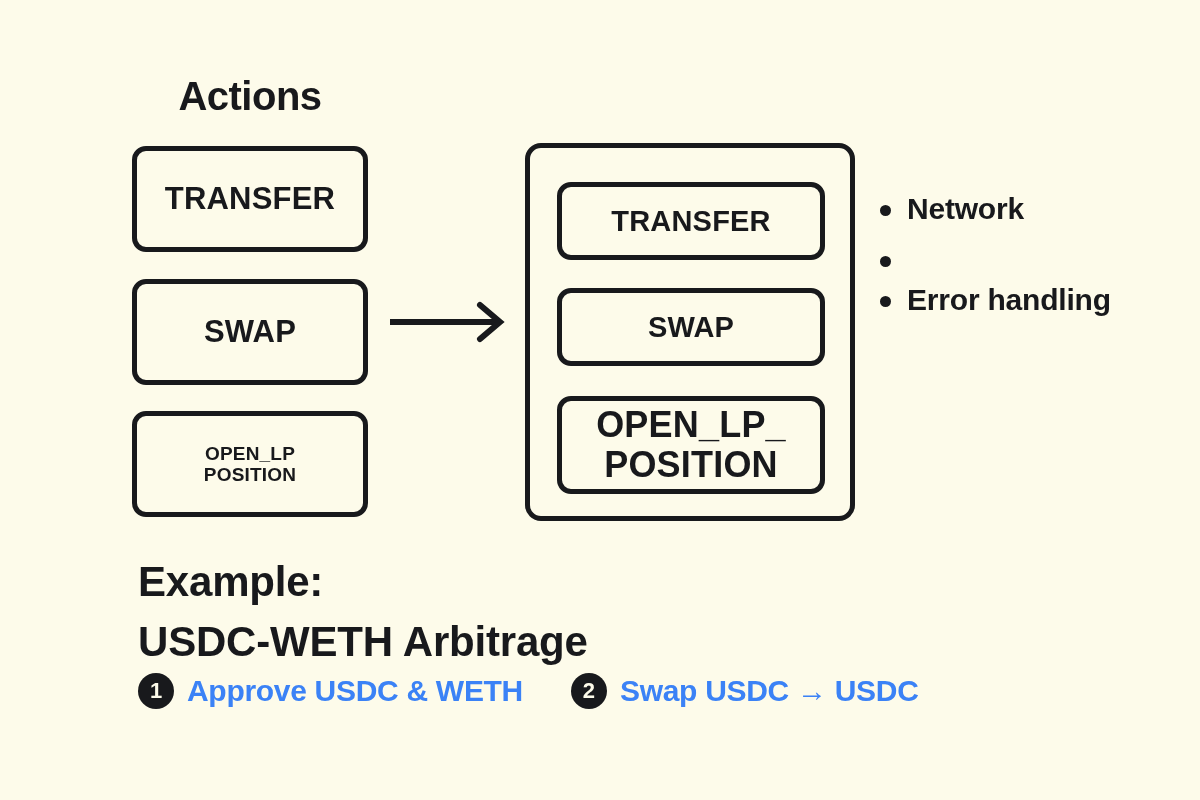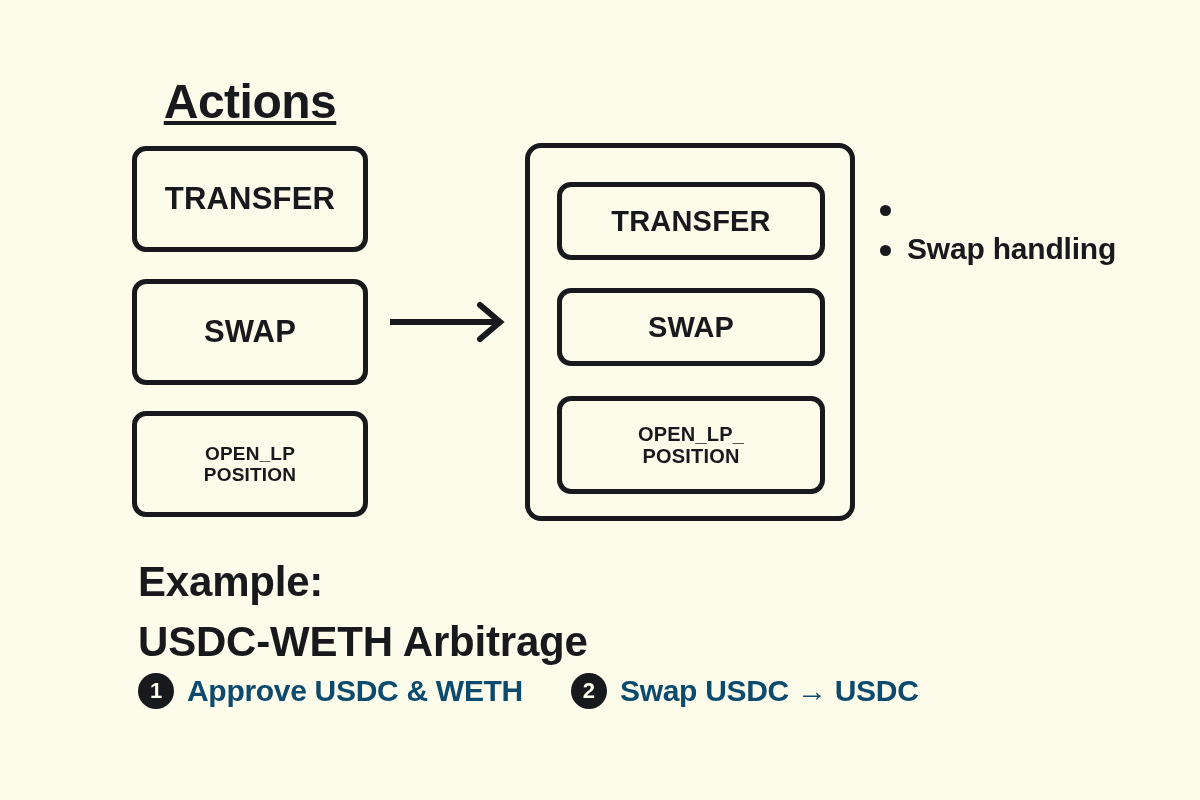--- a/index.html
+++ b/index.html
@@ -18,27 +18,26 @@
   .canvas {
     position: relative;
     width: 1200px;
     height: 800px;
     background: #FDFBEA;
   }
 
   
   .col-heading {
     position: absolute;
-    font-size: 48px;
+    font-size: 40px;
     font-weight: bold;
     letter-spacing: -0.5px;
     color: #18191C;
     white-space: nowrap;
     text-align: center;
-    text-decoration: underline;
   }
   #heading-actions {
     left: 132px;
     top: 74px;
     width: 236px;
   }
   #heading-bundle {
     left: 525px;
     top: 74px;
     width: 330px;
@@ -90,21 +89,21 @@
     box-sizing: border-box;
     border: 5px solid #18191C;
     border-radius: 16px;
     background: #FDFBEA;
   }
   #box-transfer-bundle { left: 557px; top: 182px; width: 268px; height: 78px; }
   #box-swap-bundle     { left: 557px; top: 288px; width: 268px; height: 78px; }
   #box-lp-bundle       { left: 557px; top: 396px; width: 268px; height: 98px; }
   #box-transfer-bundle .label,
   #box-swap-bundle .label { font-size: 29px; }
-  #box-lp-bundle .label   { font-size: 20px; }
+  #box-lp-bundle .label   { font-size: 36px; }
 
   
   #feature-list {
     position: absolute;
     left: 880px;
     top: 192px;
     width: 290px;
   }
   .feature-item {
     display: flex;
@@ -168,21 +167,21 @@
     font-weight: bold;
     display: flex;
     align-items: center;
     justify-content: center;
     margin-right: 13px;
   }
   .step-text {
     font-size: 30px;
     font-weight: bold;
     letter-spacing: -0.3px;
-    color: #0c4a6e;
+    color: #3b82f6;
     white-space: nowrap;
   }
 </style>
 </head>
 <body>
 
 <div class="canvas">
 
   <div class="col-heading" id="heading-actions">Actions</div>
 
@@ -216,24 +215,28 @@
   </div>
 
   <div class="action-box" id="box-lp-bundle">
     <span class="label">OPEN_LP_
 POSITION</span>
   </div>
 
   <div id="feature-list">
     <div class="feature-item">
       <span class="dot"></span>
+      <span class="text">Network</span>
     </div>
     <div class="feature-item">
       <span class="dot"></span>
-      <span class="text">Swap handling</span>
+    </div>
+    <div class="feature-item">
+      <span class="dot"></span>
+      <span class="text">Error handling</span>
     </div>
   </div>
 
   <div id="example-block">
     <div class="ex-line">Example:</div>
     <div class="ex-line">USDC-WETH Arbitrage</div>
   </div>
 
   <div id="steps-row">
     <div class="step-item">

